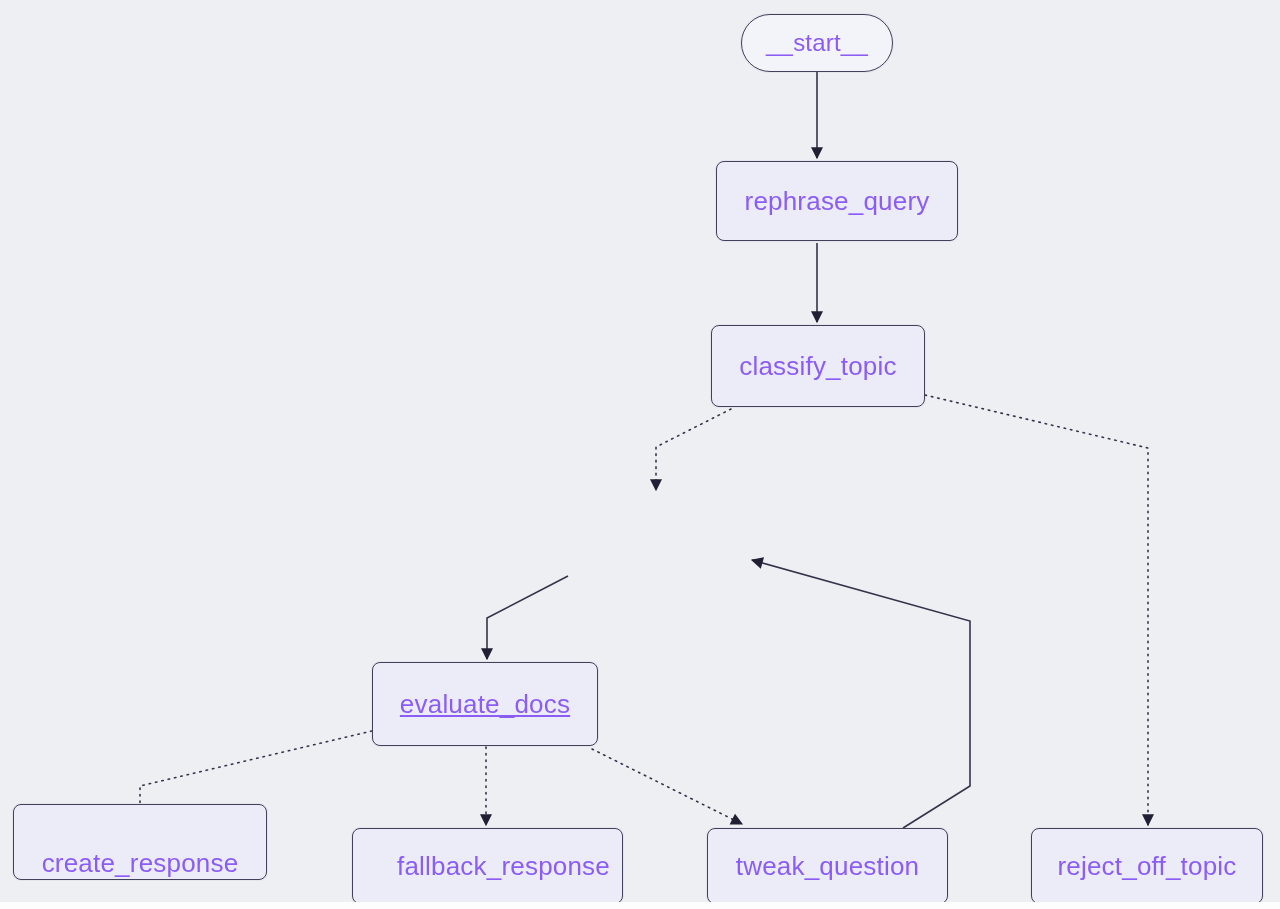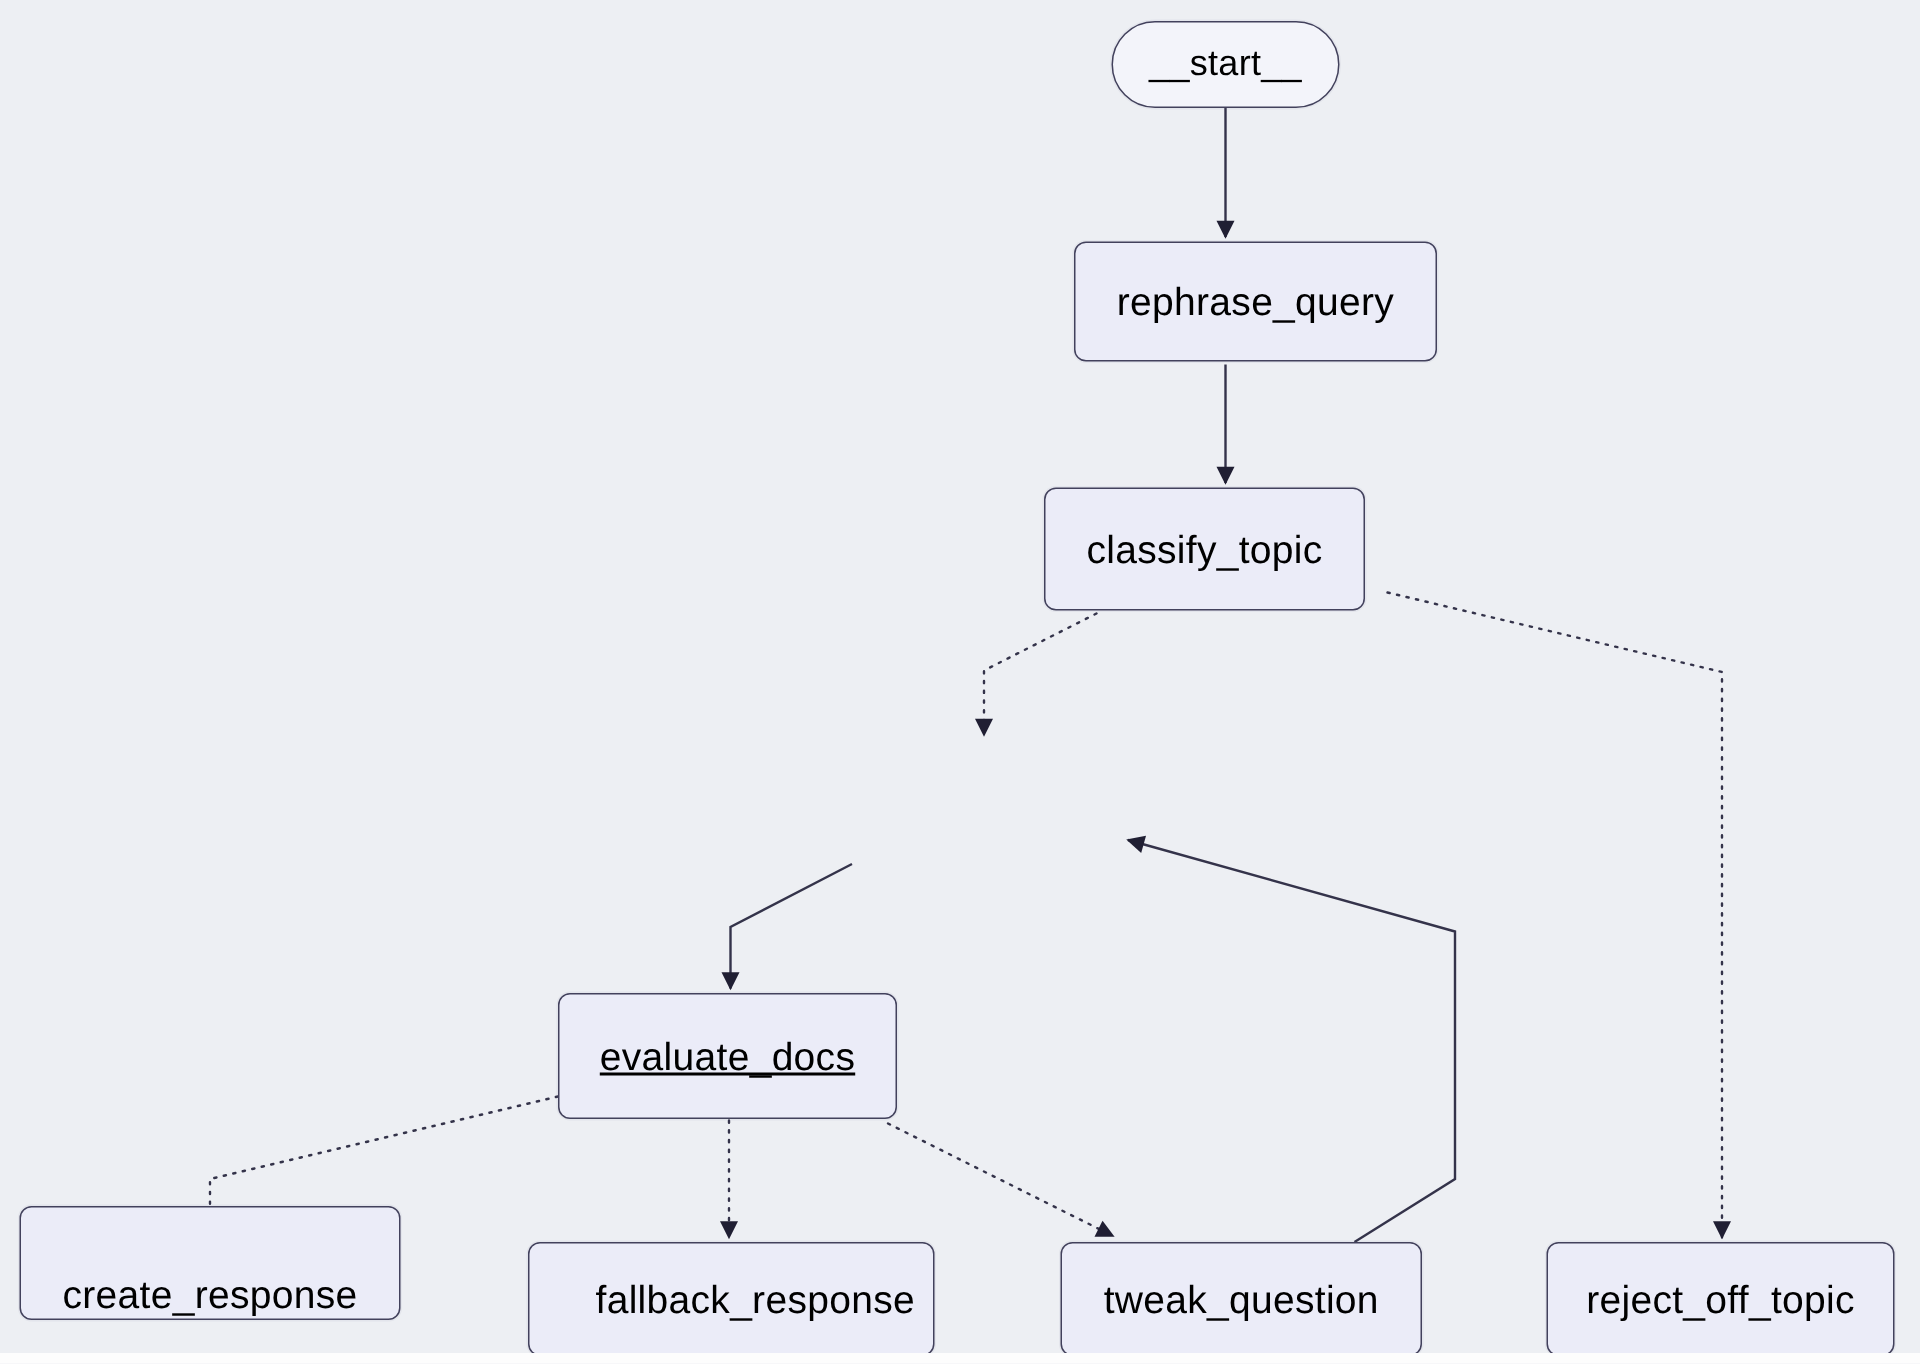--- a/index.html
+++ b/index.html
@@ -26,21 +26,21 @@
   }
   .node {
     position: absolute;
     z-index: 2;
     display: flex;
     align-items: center;
     justify-content: center;
     background: #ebecf8;
     border: 1.6px solid #42415c;
     border-radius: 8px;
-    color: #000000;
+    color: #8b5cf6;
     font-size: 26px;
     letter-spacing: 0.2px;
     box-shadow: 0 0 0 1px rgba(120,120,150,0.08);
     box-sizing: border-box;
     white-space: nowrap;
   }
   .node.pill {
     border-radius: 29px;
     background: #f3f4fa;
     font-size: 24px;
@@ -80,21 +80,21 @@
   </svg>
 
   <div class="node pill" style="left:741px; top:14px;  width:152px; height:58px;">
     <span>__start__</span>
   </div>
 
   <div class="node" style="left:696px; top:161px; width:242px; height:80px;margin-left:20px;">
     <span>rephrase_query</span>
   </div>
 
-  <div class="node" style="left:696px; top:325px; width:214px; height:82px;">
+  <div class="node" style="left:711px; top:325px; width:214px; height:82px;">
     <span>classify_topic</span>
   </div>
 
 
   <div class="node" style="left:372px; top:662px; width:226px; height:84px;text-decoration:underline;">
     <span>evaluate_docs</span>
   </div>
 
   <div class="node" style="left:13px;  top:804px; width:254px; height:76px;align-items:flex-end;">
     <span>create_response</span>

